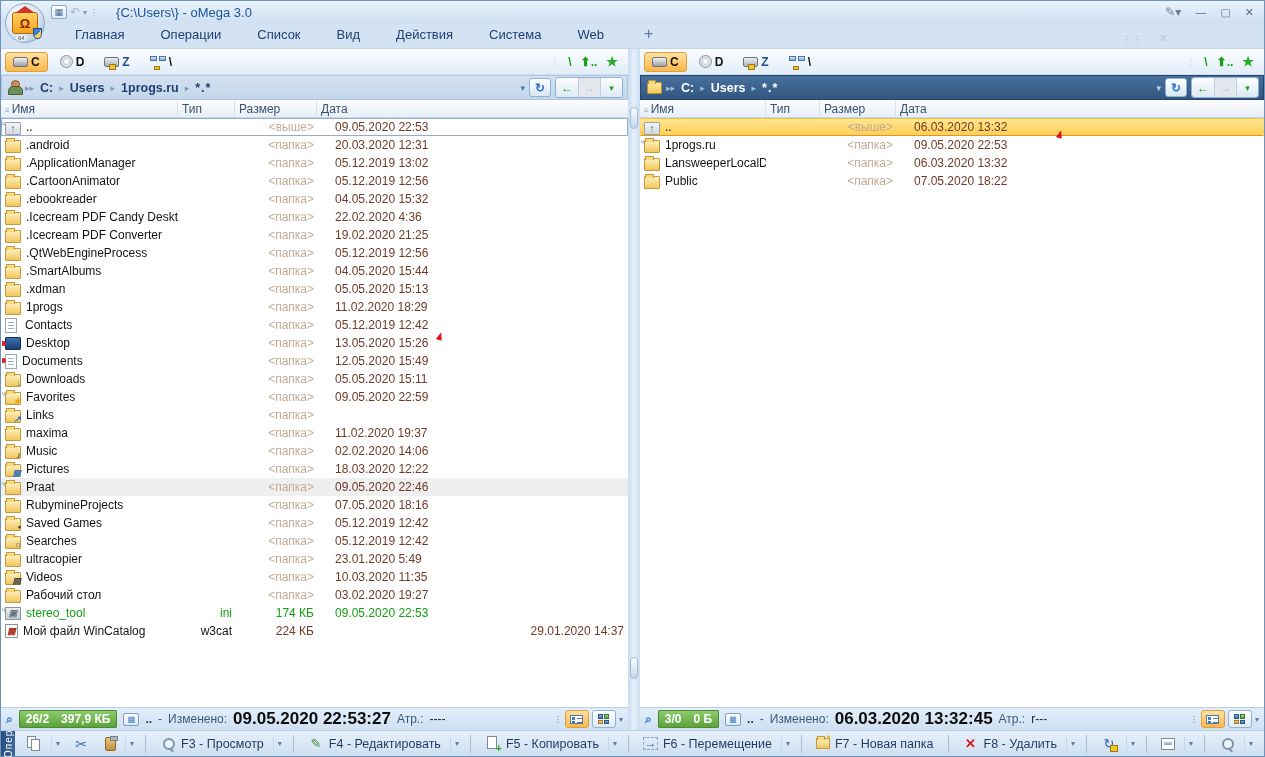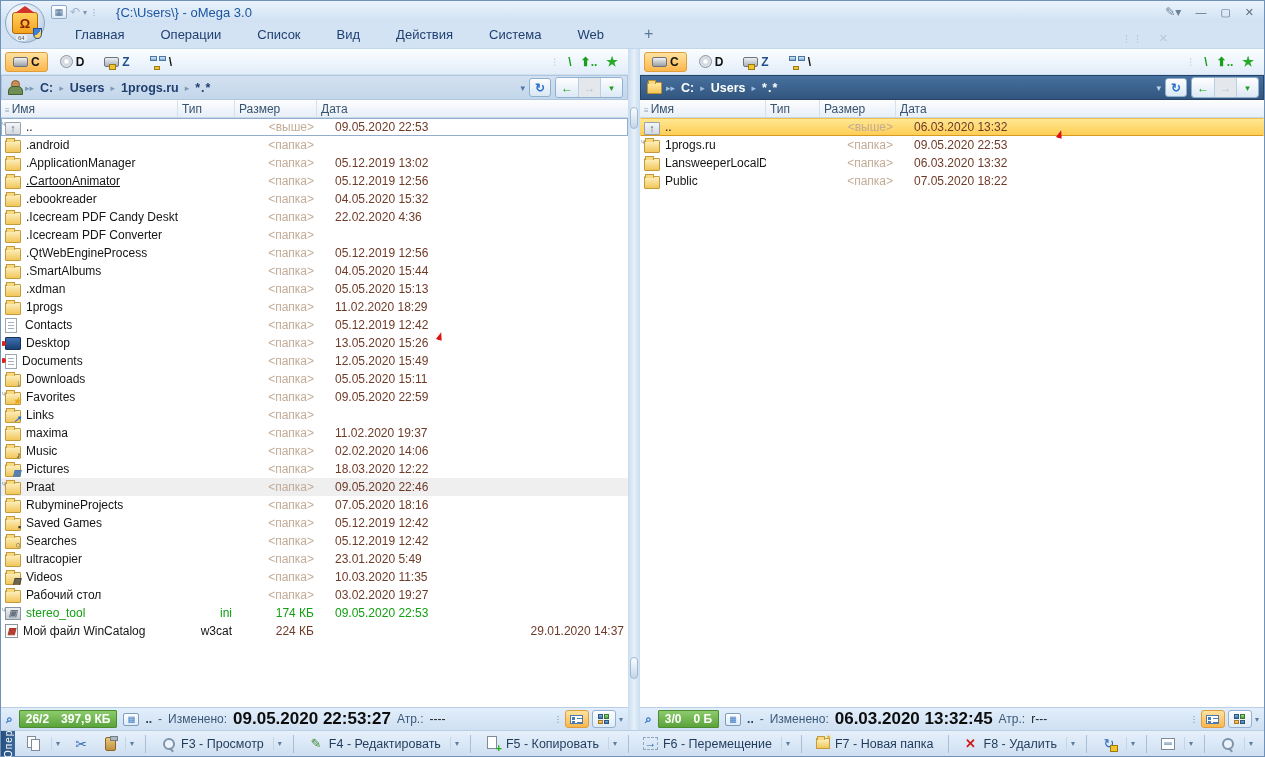--- a/index.html
+++ b/index.html
@@ -291,32 +291,33 @@
             <div class="fcell fc-size ph" style="width: 82px;">&lt;выше&gt;</div>
             <div class="fcell fc-date" style="flex: 1 1 0%;">09.05.2020 22:53</div>
           </div>
           <div class="frow">
             <div class="fcell fc-name" style="width: 176px;">
               <span class="fi fi-folder"></span>
               <span>.android</span>
             </div>
             <div class="fcell fc-type" style="width: 57px;"></div>
             <div class="fcell fc-size ph" style="width: 82px;">&lt;папка&gt;</div>
+            <div class="fcell fc-date" style="flex: 1 1 0%;">20.03.2020 12:31</div>
           </div>
           <div class="frow">
             <div class="fcell fc-name" style="width: 176px;">
               <span class="fi fi-folder"></span>
               <span>.ApplicationManager</span>
             </div>
             <div class="fcell fc-type" style="width: 57px;"></div>
             <div class="fcell fc-size ph" style="width: 82px;">&lt;папка&gt;</div>
             <div class="fcell fc-date" style="flex: 1 1 0%;">05.12.2019 13:02</div>
           </div>
           <div class="frow">
-            <div class="fcell fc-name" style="width: 176px; text-decoration: underline;">
+            <div class="fcell fc-name" style="width: 176px;">
               <span class="fi fi-folder"></span>
               <span>.CartoonAnimator</span>
             </div>
             <div class="fcell fc-type" style="width: 57px;"></div>
             <div class="fcell fc-size ph" style="width: 82px;">&lt;папка&gt;</div>
             <div class="fcell fc-date" style="flex: 1 1 0%;">05.12.2019 12:56</div>
           </div>
           <div class="frow">
             <div class="fcell fc-name" style="width: 176px;">
               <span class="fi fi-folder"></span>
@@ -335,20 +336,21 @@
             <div class="fcell fc-size ph" style="width: 82px;">&lt;папка&gt;</div>
             <div class="fcell fc-date" style="flex: 1 1 0%;">22.02.2020 4:36</div>
           </div>
           <div class="frow">
             <div class="fcell fc-name" style="width: 176px;">
               <span class="fi fi-folder"></span>
               <span>.Icecream PDF Converter</span>
             </div>
             <div class="fcell fc-type" style="width: 57px;"></div>
             <div class="fcell fc-size ph" style="width: 82px;">&lt;папка&gt;</div>
+            <div class="fcell fc-date" style="flex: 1 1 0%;">19.02.2020 21:25</div>
           </div>
           <div class="frow">
             <div class="fcell fc-name" style="width: 176px;">
               <span class="fi fi-folder"></span>
               <span>.QtWebEngineProcess</span>
             </div>
             <div class="fcell fc-type" style="width: 57px;"></div>
             <div class="fcell fc-size ph" style="width: 82px;">&lt;папка&gt;</div>
             <div class="fcell fc-date" style="flex: 1 1 0%;">05.12.2019 12:56</div>
           </div>

